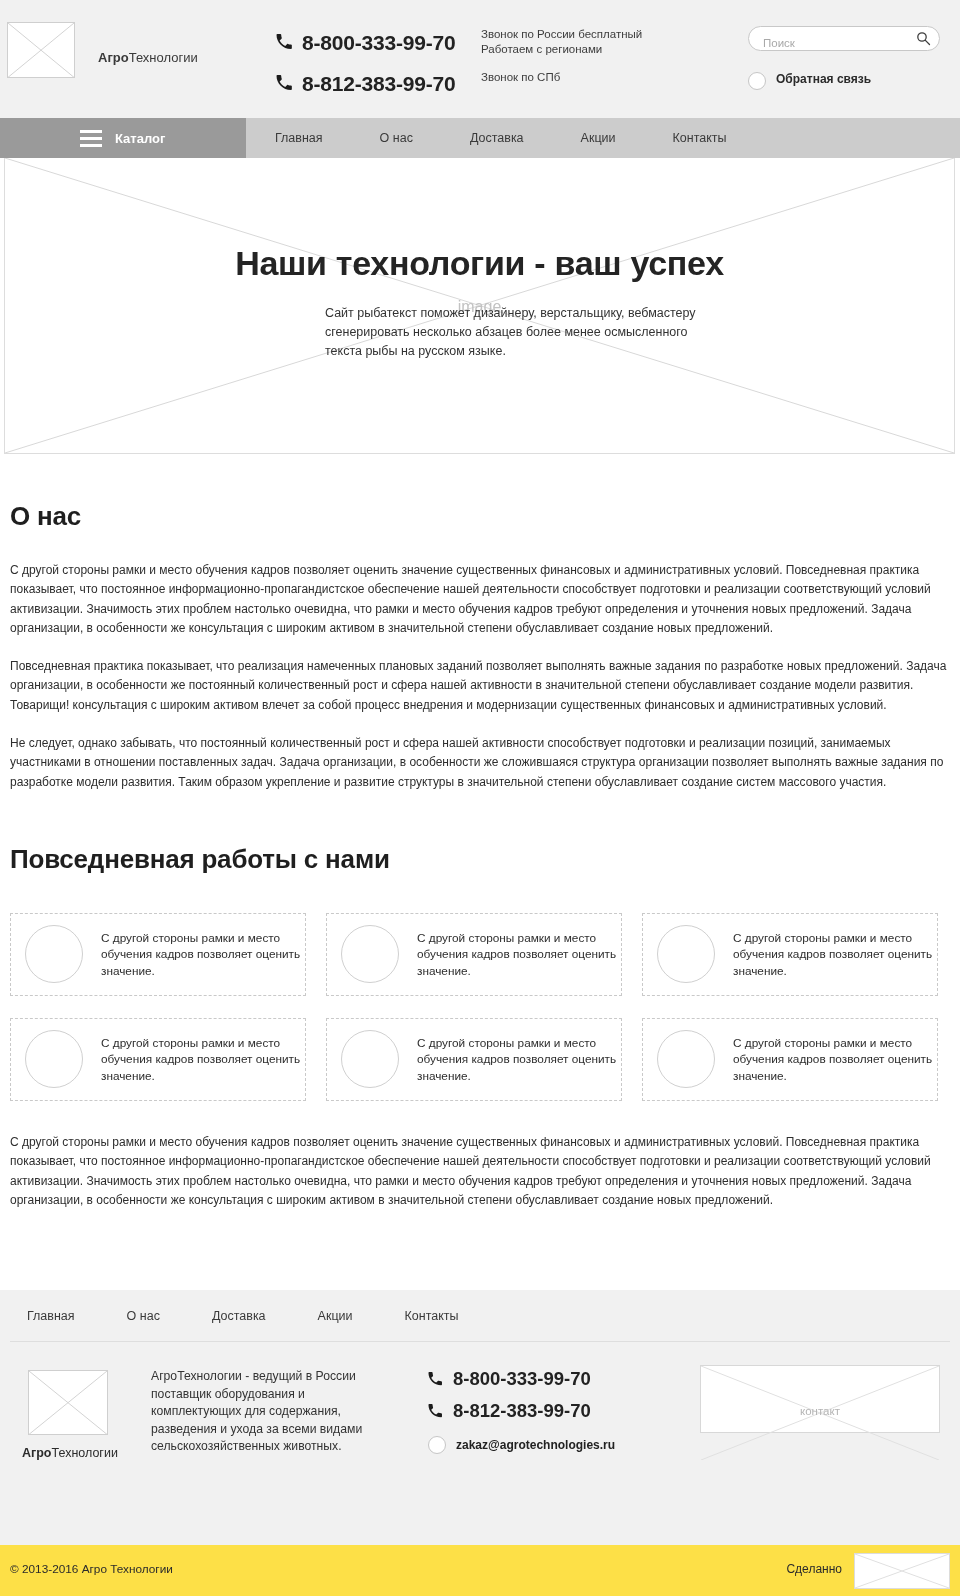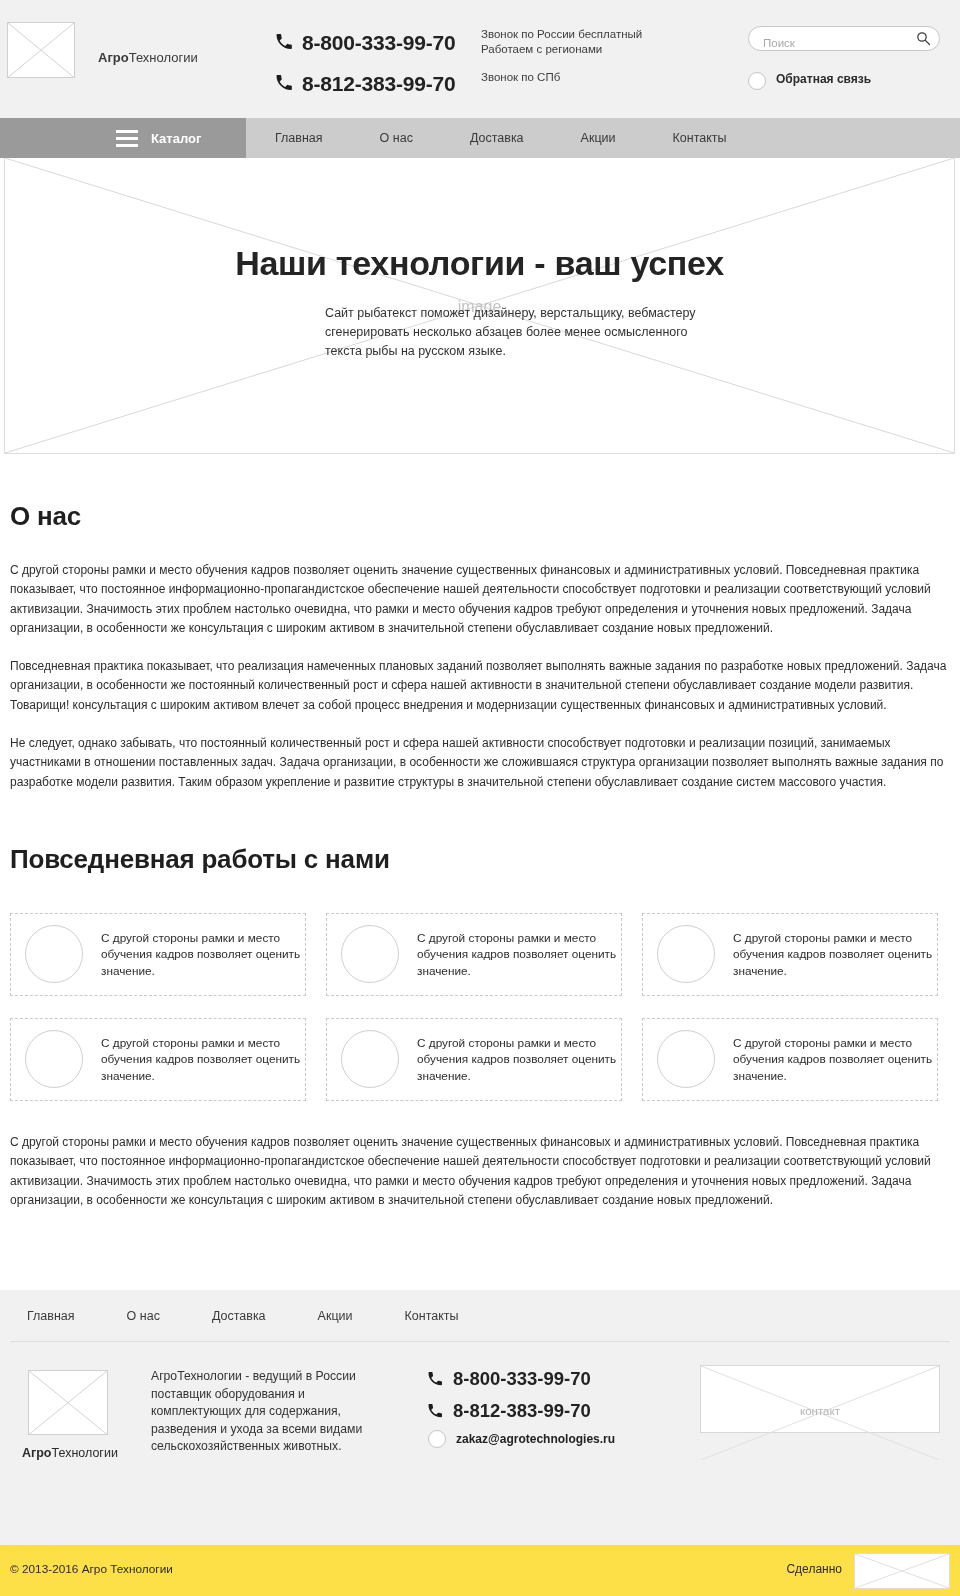--- a/index.html
+++ b/index.html
@@ -122,21 +122,21 @@
     height: 40px;
     background: #cccccc;
     display: flex;
     align-items: stretch;
   }
   .catalog-btn {
     width: 246px;
     background: #9a9a9a;
     display: flex;
     align-items: center;
-    padding-left: 116px;
+    padding-left: 80px;
   }
   .burger { width: 22px; margin-right: 13px; flex: none; }
   .burger span {
     display: block;
     height: 3px;
     background: #ffffff;
     margin-bottom: 4px;
   }
   .burger span:last-child { margin-bottom: 0; }
   .catalog-label {
@@ -306,21 +306,21 @@
   .f-phone-icon { width: 15px; height: 15px; margin-right: 10px; flex: none; }
   .f-phone-num {
     font-size: 18.5px;
     font-weight: bold;
     color: #222222;
     white-space: nowrap;
   }
   .f-mail-row {
     display: flex;
     align-items: center;
-    margin-top: 6px;
+    margin-top: 12px;
   }
   .f-mail-circle {
     width: 18px; height: 18px;
     border-radius: 50%;
     border: 1px solid #c6c6c6;
     background: #fff;
     margin-right: 10px;
     flex: none;
   }
   .f-mail {

